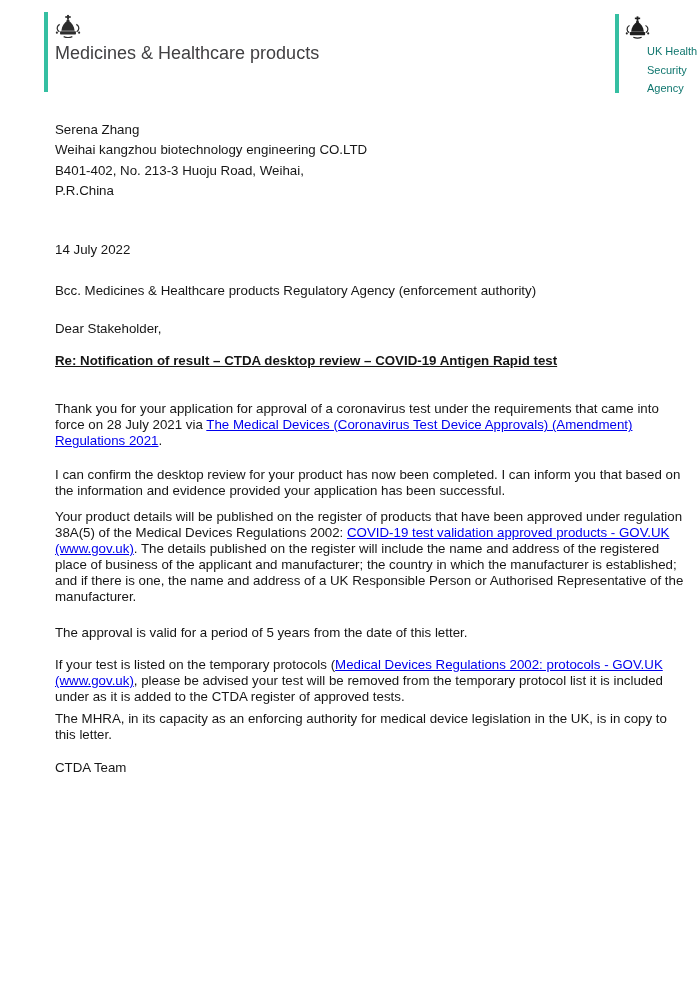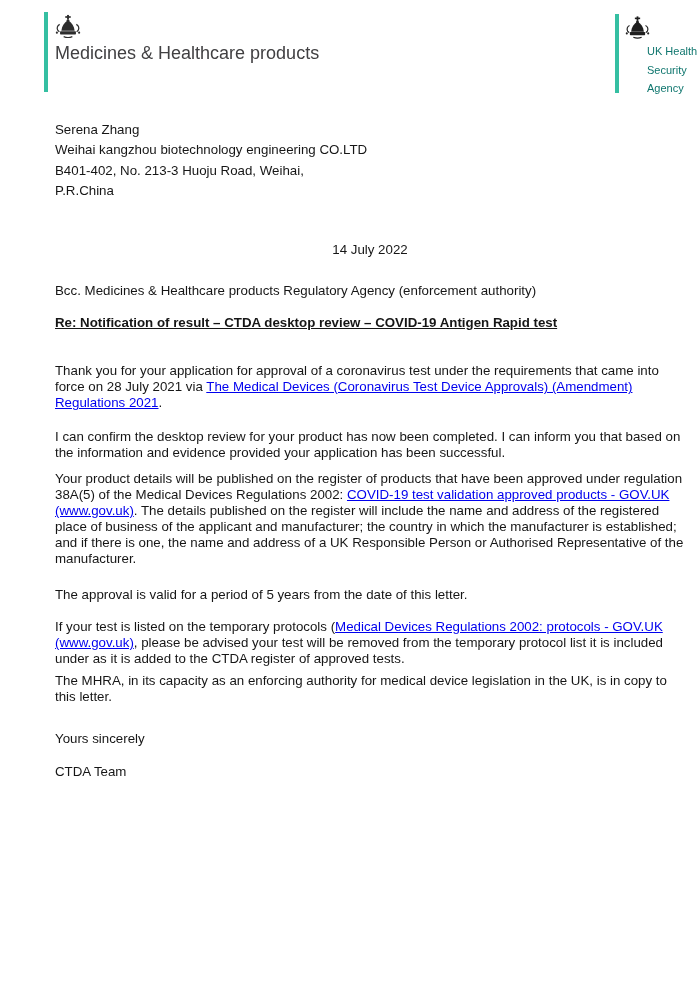--- a/index.html
+++ b/index.html
@@ -26,21 +26,21 @@
   .ukhsa .bar { height: 79px; margin-right: 6px; }
   .ukhsa .crown { margin: 0 0 1px 0; }
   .ukhsa-text { font-size: 11px; line-height: 18.5px; color: #0f766e; white-space: nowrap; margin-left: 22px; }
 
   
   .content {
     position: absolute; left: 55px; top: 120px; width: 630px;
     font-size: 13.3px; line-height: 16px;
   }
   .address { line-height: 20.3px; }
-  .date { margin-top: 41px; text-align: center; }
+  .date { margin-top: 41px; text-align: left; }
   .bcc { margin-top: 25px; }
   .salutation { margin-top: 22px; }
   .subject { margin-top: 16px; font-weight: bold; text-decoration: underline; }
   .para { margin: 0; }
   .mt15 { margin-top: 32px; }
   .mt18 { margin-top: 18px; }
   .mt10 { margin-top: 10px; }
   .mt20 { margin-top: 20px; }
   .mt16 { margin-top: 16px; }
   .mt6  { margin-top: 6px; }
@@ -111,27 +111,27 @@
       <div>Serena Zhang</div>
       <div>Weihai kangzhou biotechnology engineering CO.LTD</div>
       <div>B401-402, No. 213-3 Huoju Road, Weihai,</div>
       <div>P.R.China</div>
     </div>
 
     <div class="date">14 July 2022</div>
 
     <div class="bcc">Bcc. Medicines &amp; Healthcare products Regulatory Agency (enforcement authority)</div>
 
+    <div class="salutation">Dear Stakeholder,</div>
 
     <div class="subject">Re: Notification of result – CTDA desktop review – COVID-19 Antigen Rapid test</div>
 
     <p class="para mt15"><span>Thank you for your application for approval of a coronavirus test under the requirements that came into force on 28 July 2021 via </span><a class="link" href="#" style="color: rgb(0, 0, 238);">The Medical Devices (Coronavirus Test Device Approvals) (Amendment) Regulations 2021</a><span>.</span></p>
     <p class="para mt18"><span>I can confirm the desktop review for your product has now been completed. I can inform you that based on the information and evidence provided your application has been successful.</span></p>
     <p class="para mt10"><span>Your product details will be published on the register of products that have been approved under regulation 38A(5) of the Medical Devices Regulations 2002: </span><a class="link" href="#" style="color: rgb(0, 0, 238);">COVID-19 test validation approved products - GOV.UK (www.gov.uk)</a><span>. The details published on the register will include the name and address of the registered place of business of the applicant and manufacturer; the country in which the manufacturer is established; and if there is one, the name and address of a UK Responsible Person or Authorised Representative of the manufacturer.</span></p>
     <p class="para mt20"><span>The approval is valid for a period of 5 years from the date of this letter.</span></p>
     <p class="para mt16"><span>If your test is listed on the temporary protocols (</span><a class="link" href="#" style="color: rgb(0, 0, 238);">Medical Devices Regulations 2002: protocols - GOV.UK (www.gov.uk)</a><span>, please be advised your test will be removed from the temporary protocol list it is included under as it is added to the CTDA register of approved tests.</span></p>
     <p class="para mt6"><span>The MHRA, in its capacity as an enforcing authority for medical device legislation in the UK, is in copy to this letter.</span></p>
 
-    <div class="closing">Yours sincerely</div>
     <div class="signature">CTDA Team</div>
 
   </main>
 </div>
 
 </body></html>

